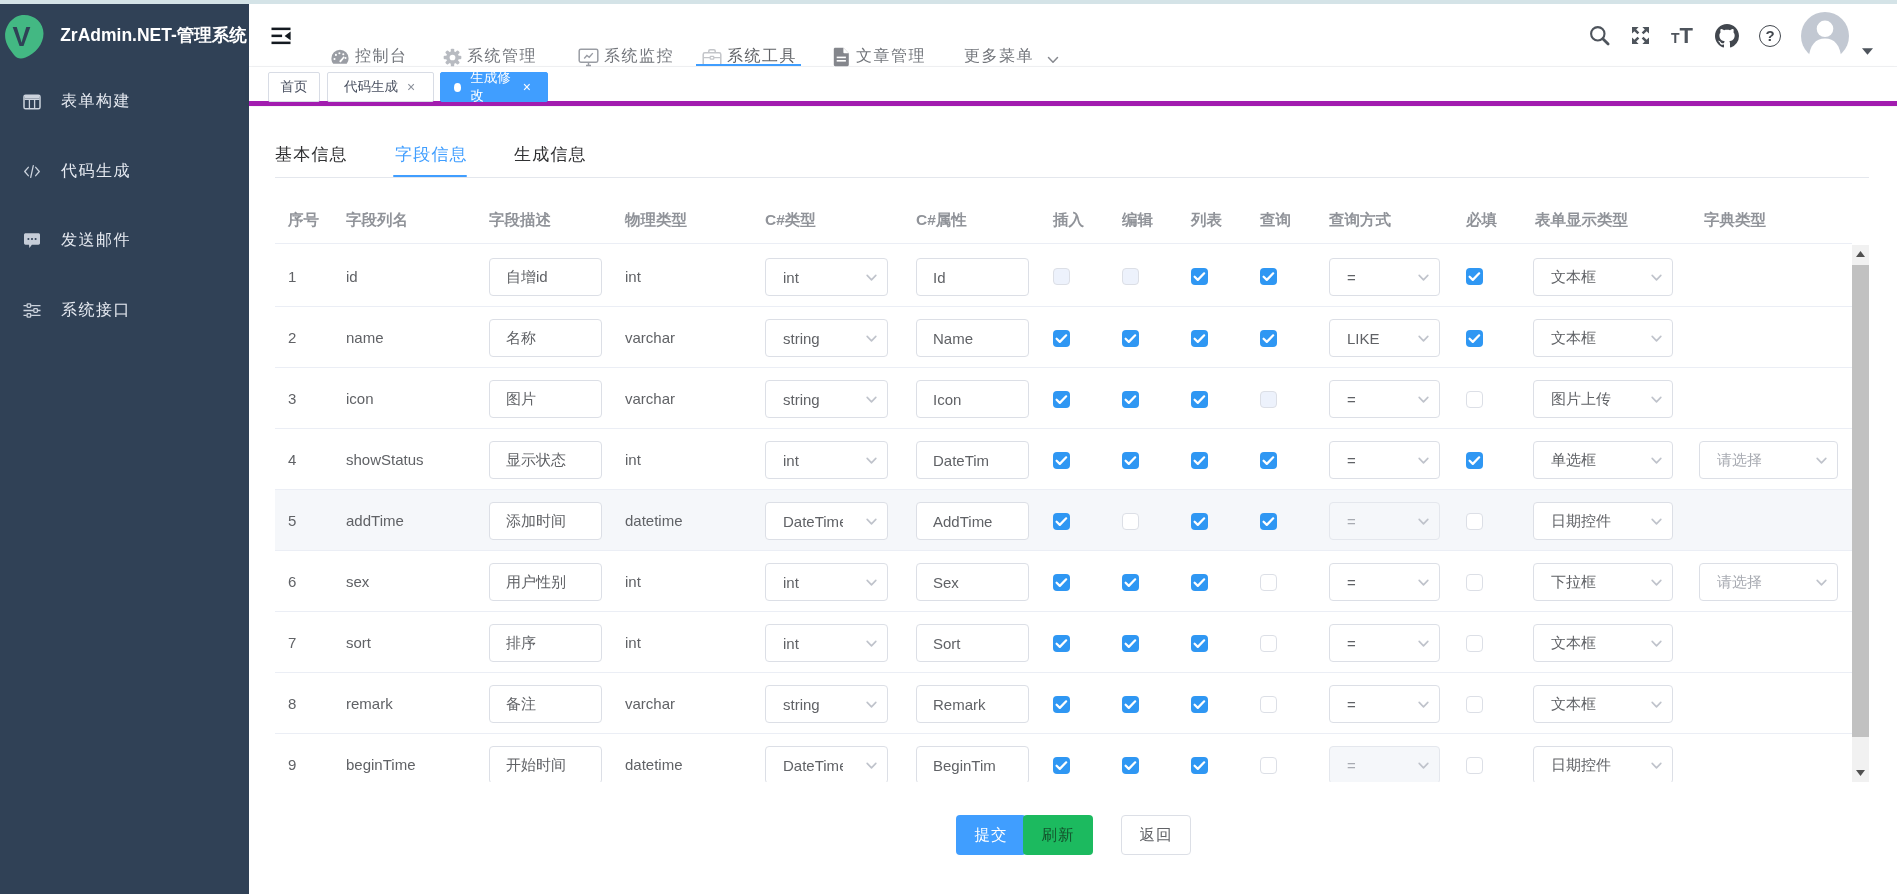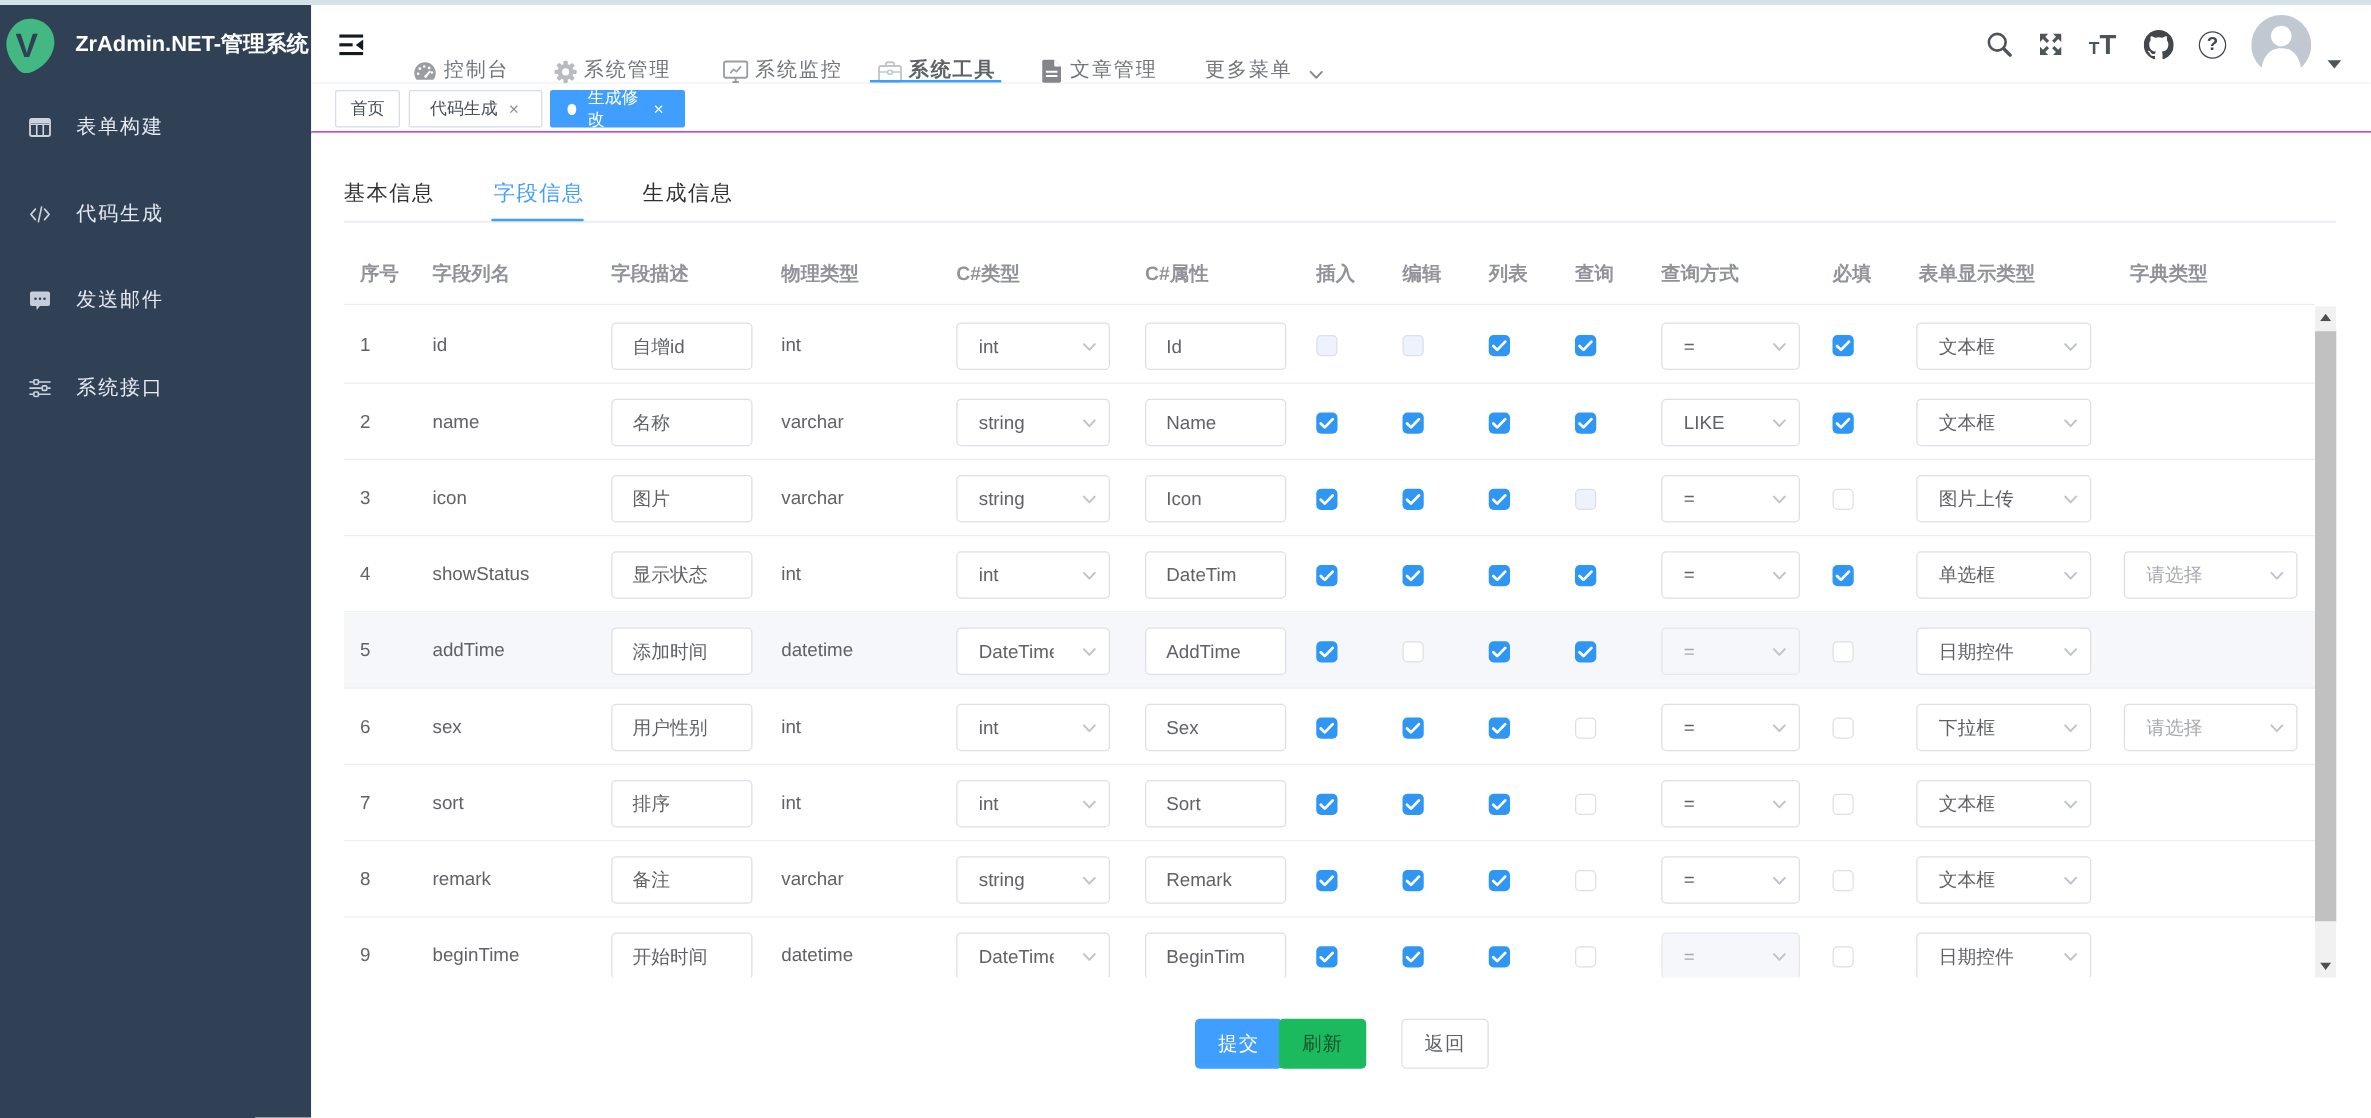--- a/index.html
+++ b/index.html
@@ -12,26 +12,26 @@
 .mi { height:69.5px; display:flex; align-items:center; }
 #menu { position:absolute; left:0; top:63px; width:249px; }
 .mic { width:18px; margin-left:23px; display:inline-flex; }
 .mit { margin-left:20px; color:#e6eaf1; font-size:16px; letter-spacing:1.5px; }
 
 #top { position:absolute; left:249px; top:4px; width:1648px; height:63px; background:#fff; border-bottom:1px solid #f0f1f3; }
 #hamb { position:absolute; left:22px; top:22px; }
 .nav { position:absolute; top:0; height:63px; display:flex; align-items:flex-end; }
 .nic { display:inline-flex; margin-right:5px; }
 .ntx { color:#72757b; font-size:16px; letter-spacing:1.5px; }
-.nact { color:#606266;font-weight:bold; }
+.nact { color:#606266; }
 #underl { position:absolute; left:447px; top:60px; width:105px; height:2px; background:#409eff; }
 .ric { position:absolute; top:0; height:63px; display:flex; align-items:center; }
 
 #tags { position:absolute; left:249px; top:67px; width:1648px; height:39px; background:#fff;
-  border-bottom:1px solid #a21caf; box-shadow:0 2px 5px rgba(0,0,0,.05); }
+  border-bottom:5px solid #a21caf; box-shadow:0 2px 5px rgba(0,0,0,.05); }
 .tag { position:absolute; top:5px; height:30px; border:1px solid #d8dce5; background:#fff; color:#495060;
   font-size:13.5px; display:flex; align-items:center; border-radius:2px; }
 .tagx { font-size:14px; color:#8a8f99; margin-left:9px; }
 .tagb { background:#409eff; border-color:#409eff; color:#fff; }
 .dot { width:9px; height:9px; border-radius:50%; background:#fff; margin-right:9px; }
 
 #content { position:absolute; left:249px; top:107px; width:1648px; height:787px; background:#fff; }
 .tab { position:absolute; top:36px; font-size:17px; color:#303133; letter-spacing:1.2px; }
 #tabline { position:absolute; left:26px; top:70px; width:1594px; height:1px; background:#e4e7ed; }
 #tabact { position:absolute; left:144px; top:68px; width:74px; height:2px; background:#409eff; border-radius:1px; }

